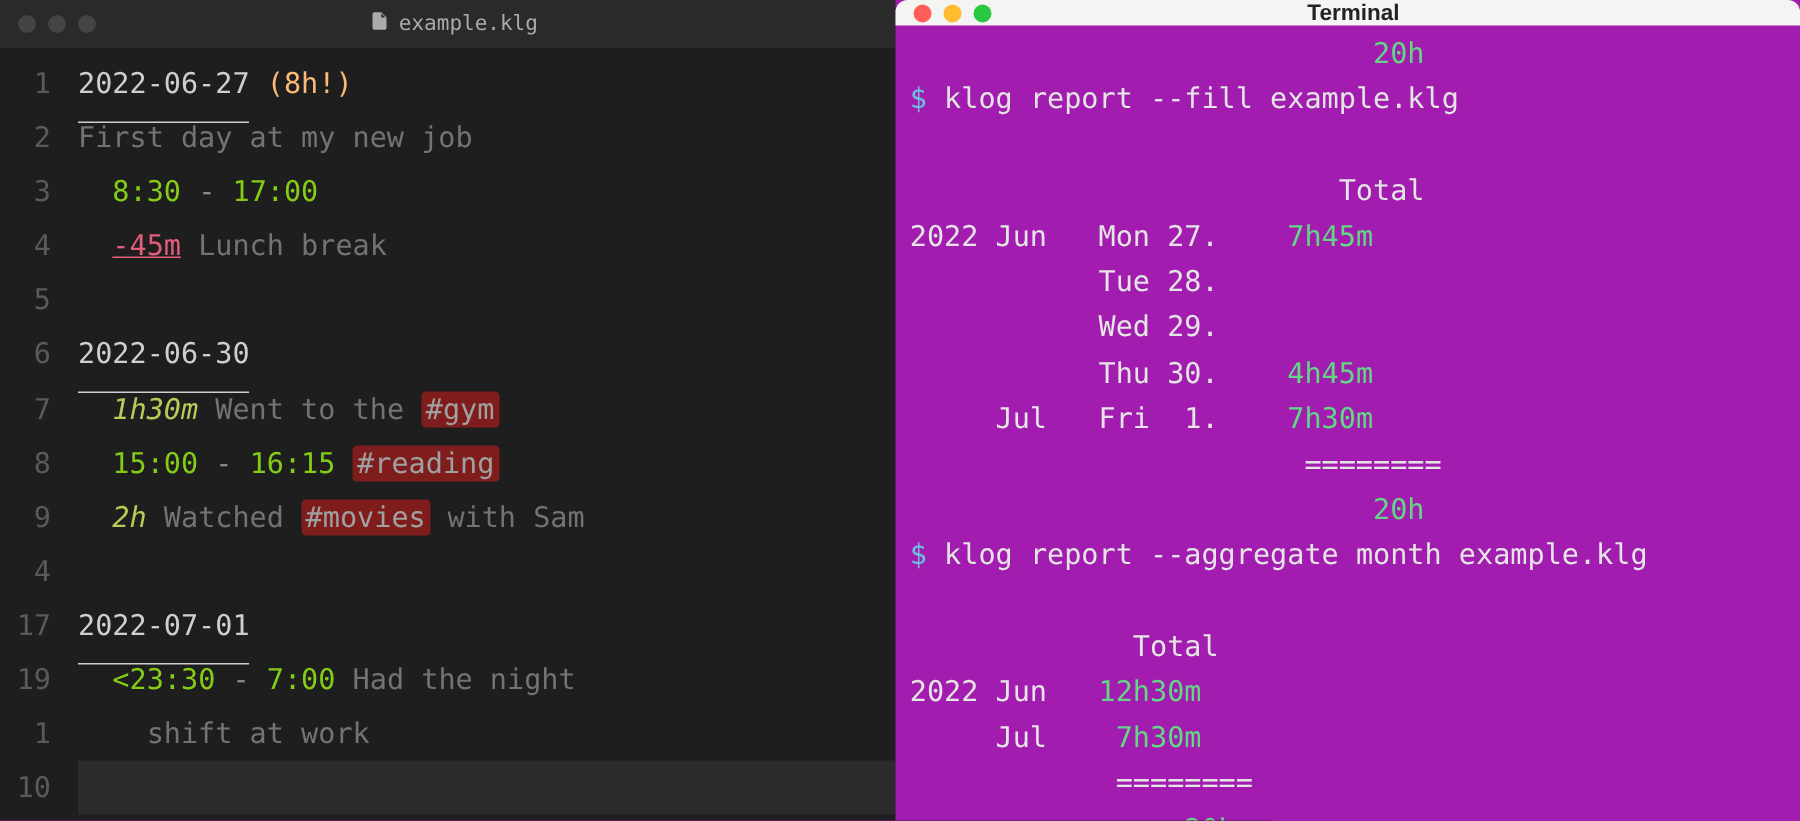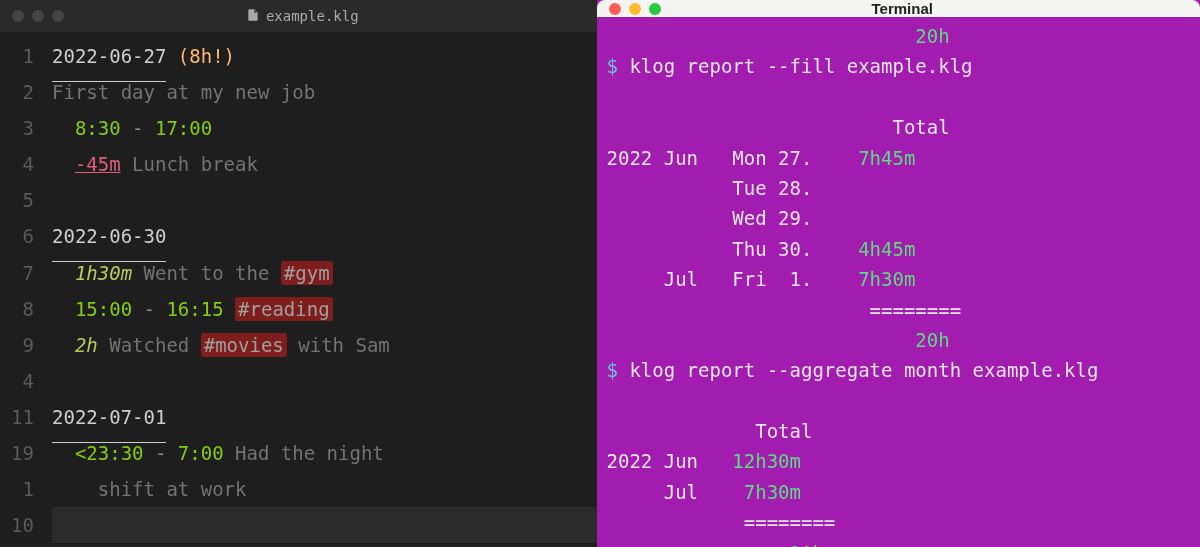--- a/index.html
+++ b/index.html
@@ -148,21 +148,21 @@
         <div class="row">1</div>
         <div class="row">2</div>
         <div class="row">3</div>
         <div class="row">4</div>
         <div class="row">5</div>
         <div class="row">6</div>
         <div class="row">7</div>
         <div class="row">8</div>
         <div class="row">9</div>
         <div class="row">4</div>
-        <div class="row">11</div>
+        <div class="row">17</div>
         <div class="row">19</div>
         <div class="row">1</div>
         <div class="row">10</div>
       </div>
     <div class="code" id="code"><div class="row"><span class="date">2022-06-27</span> <span class="shouldtotal">(8h!)</span></div><div class="row"><span class="comment">First day at my new job</span></div><div class="row">  <span class="time">8:30</span><span class="dash"> - </span><span class="time">17:00</span></div><div class="row">  <span class="neg">-45m</span><span class="comment"> Lunch break</span></div><div class="row">&nbsp;</div><div class="row"><span class="date">2022-06-30</span></div><div class="row">  <span class="dur">1h30m</span><span class="comment"> Went to the </span><span class="tag">#gym</span></div><div class="row">  <span class="time">15:00</span><span class="dash"> - </span><span class="time">16:15</span> <span class="tag">#reading</span></div><div class="row">  <span class="dur">2h</span><span class="comment"> Watched </span><span class="tag">#movies</span><span class="comment"> with Sam</span></div><div class="row">&nbsp;</div><div class="row"><span class="date">2022-07-01</span></div><div class="row">  <span class="time">&lt;23:30</span><span class="dash"> - </span><span class="time">7:00</span><span class="comment"> Had the night</span></div><div class="row">    <span class="comment">shift at work</span></div><div class="row active">&nbsp;</div></div>
   </div>
 </div>
 
 <div class="terminal">
   <div class="term-titlebar">

